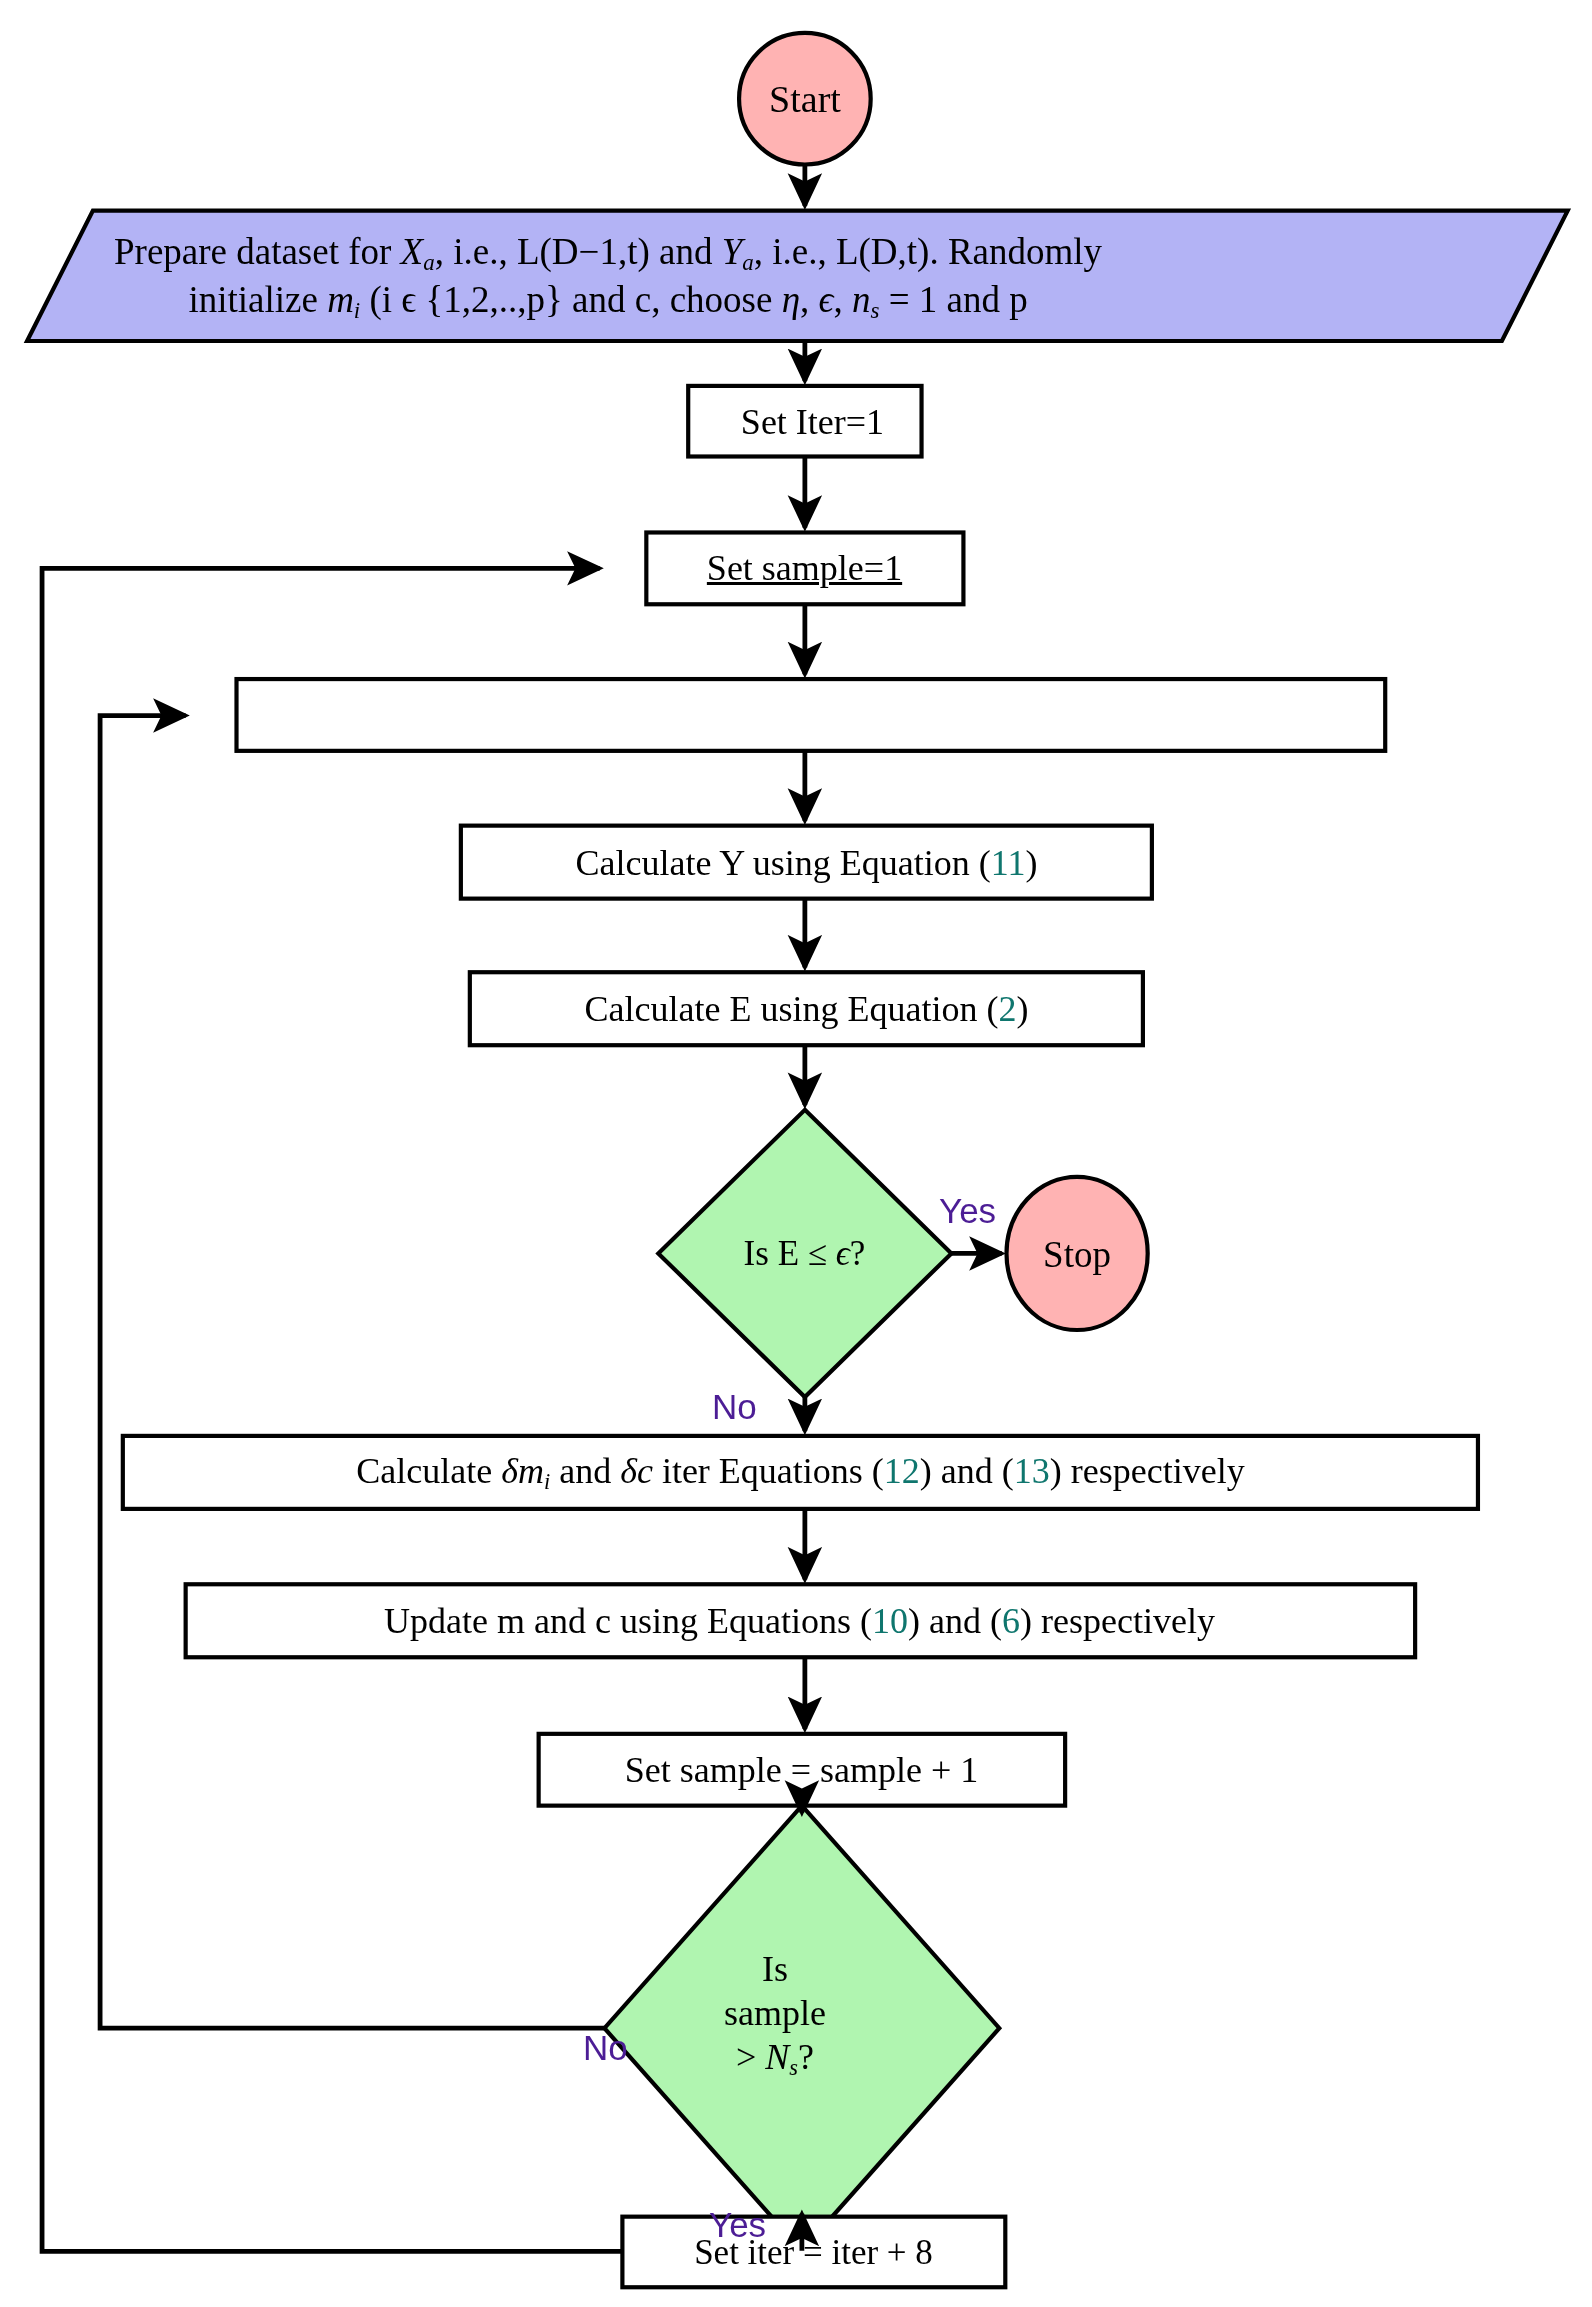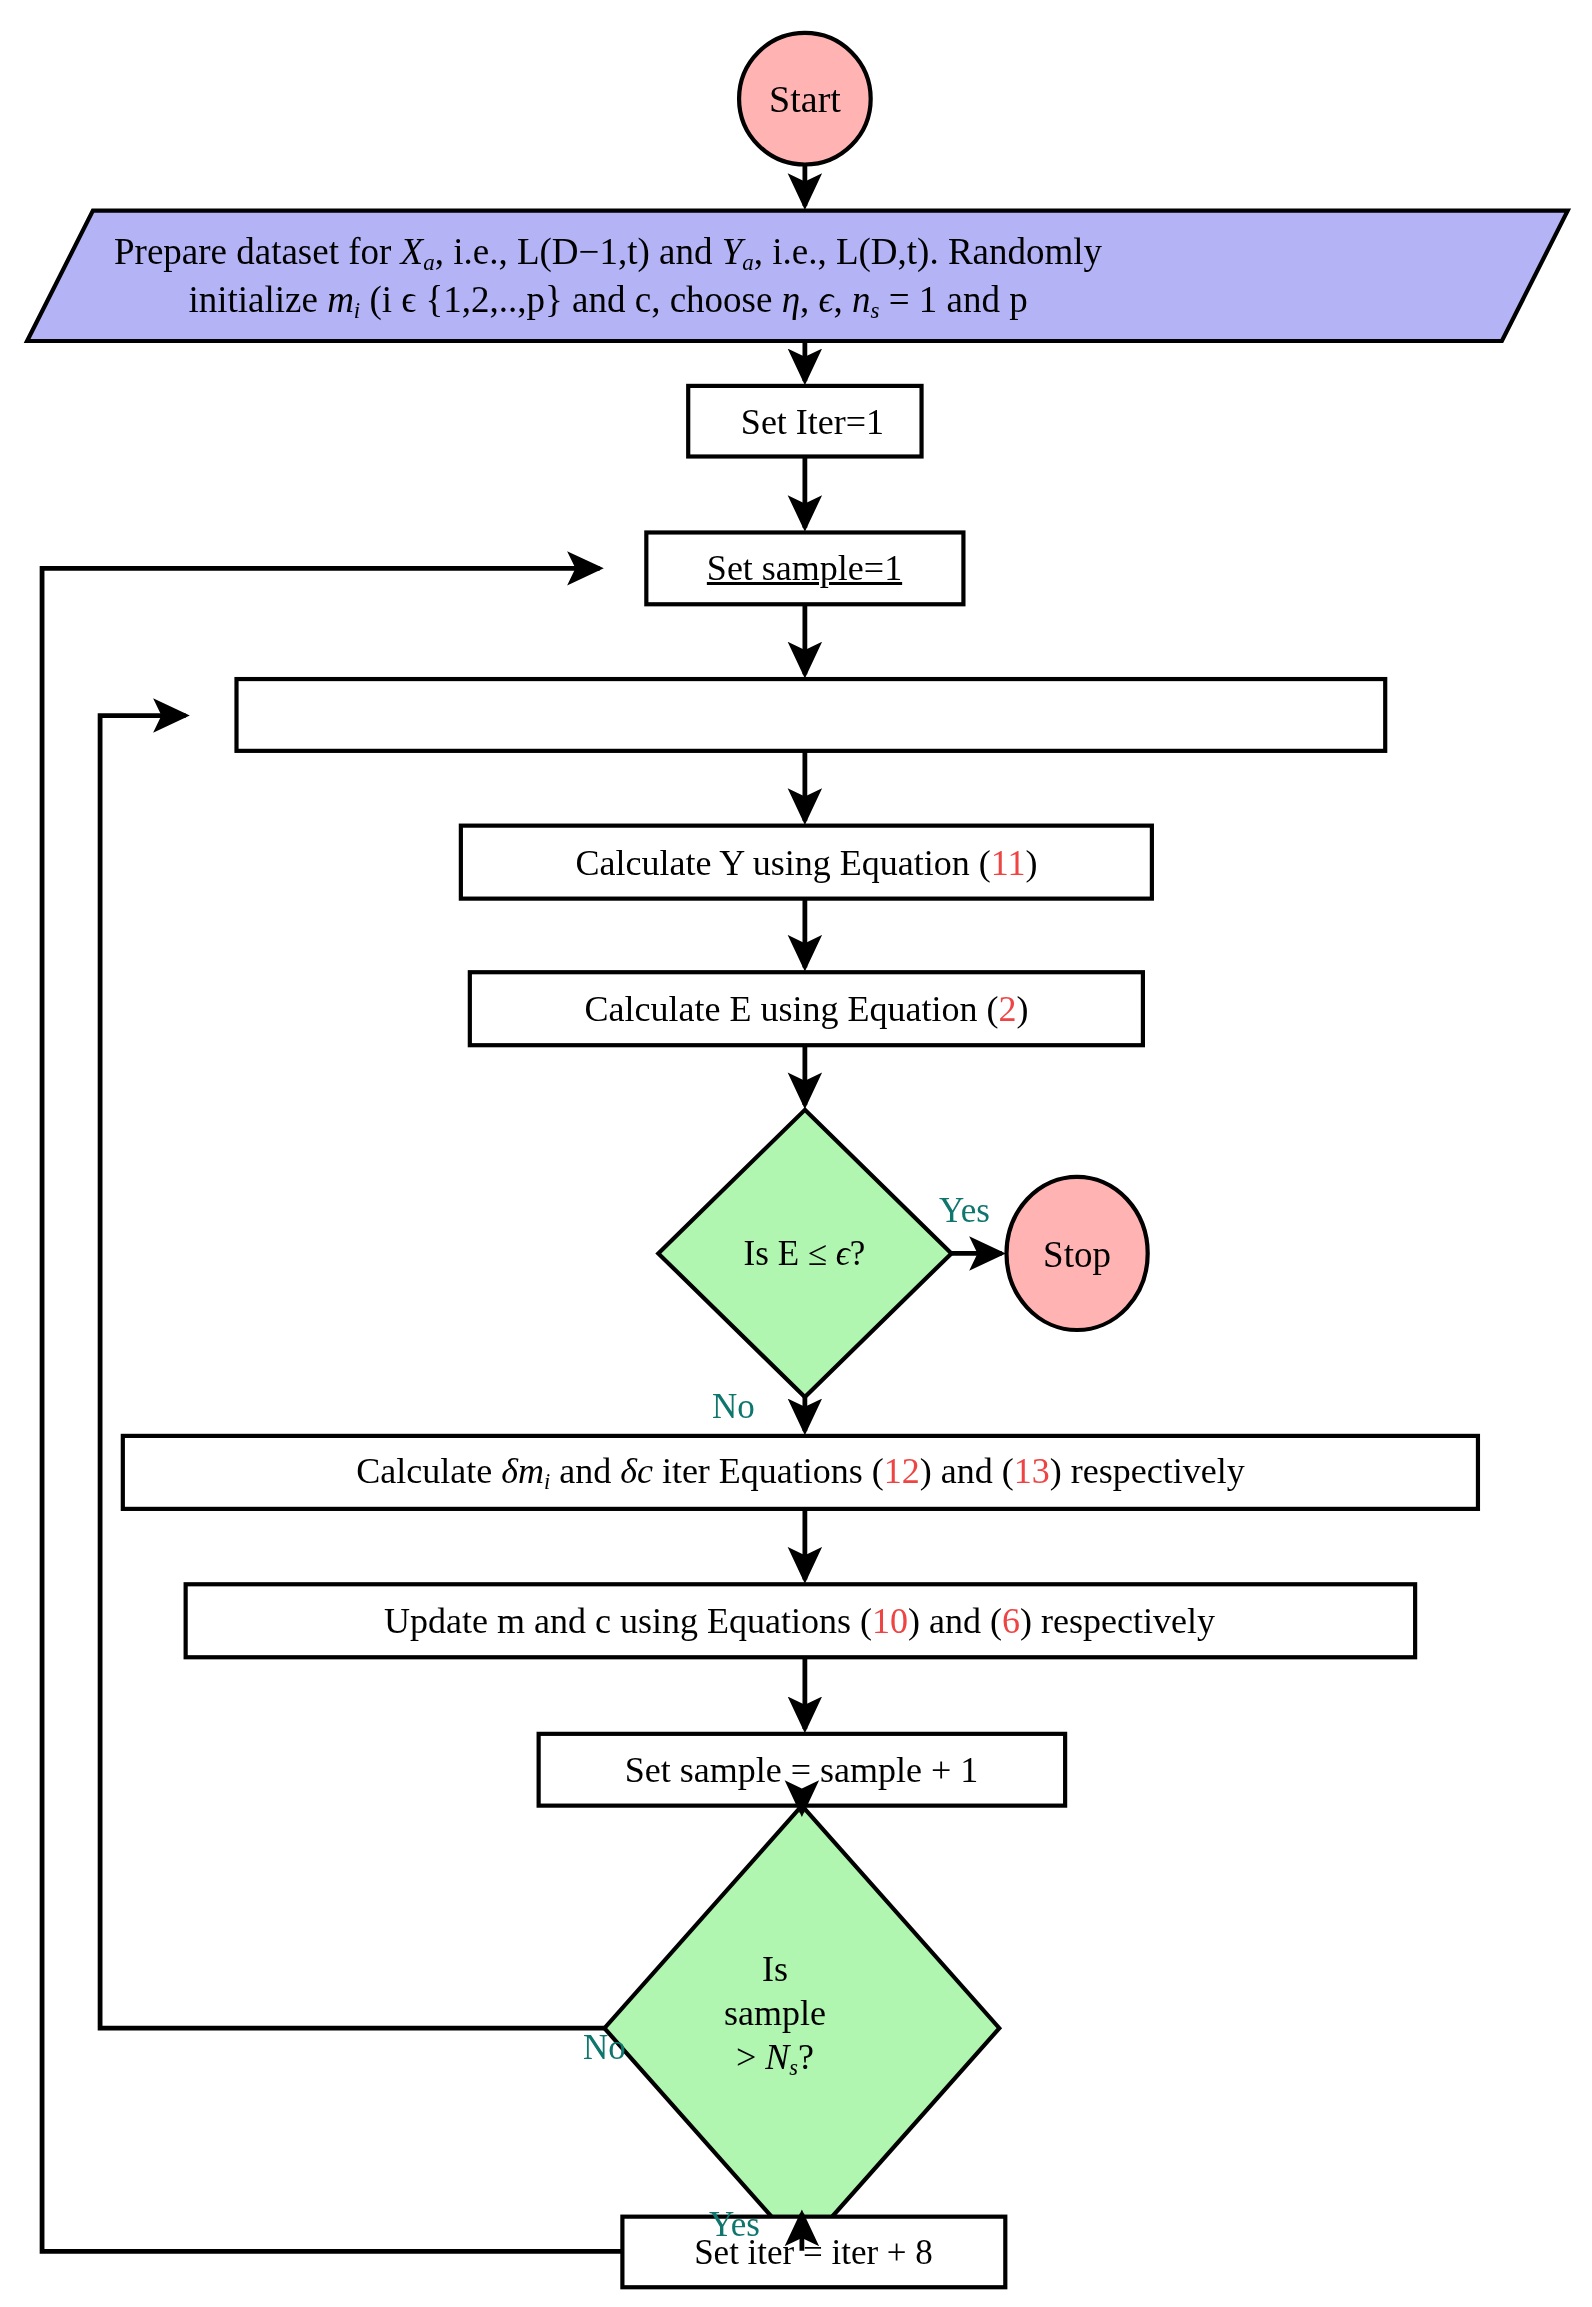--- a/index.html
+++ b/index.html
@@ -9,25 +9,25 @@
   .shape-text{
     position:absolute;
     font-family:"Liberation Serif","DejaVu Serif",serif;
     color:#000;
     white-space:nowrap;
     display:flex;align-items:center;justify-content:center;
     pointer-events:none;
   }
   .edge-label{
     position:absolute;
-    font-family:Liberation Serif, serif;
-    color:#0f766e;
+    font-family:Liberation Sans, sans-serif;
+    color:#4c1d95;
     white-space:nowrap;
   }
-  .eq{color:#ef4444;}
+  .eq{color:#0f766e;}
   .it{font-style:italic;}
   sub{font-size:0.62em;font-style:italic;vertical-align:-0.28em;}
   .multiline{display:block;white-space:normal;text-align:center;line-height:1.22;}
 </style>
 </head>
 <body>
 
 <div id="stage">
 
   <svg viewBox="0 0 2662 3856">

